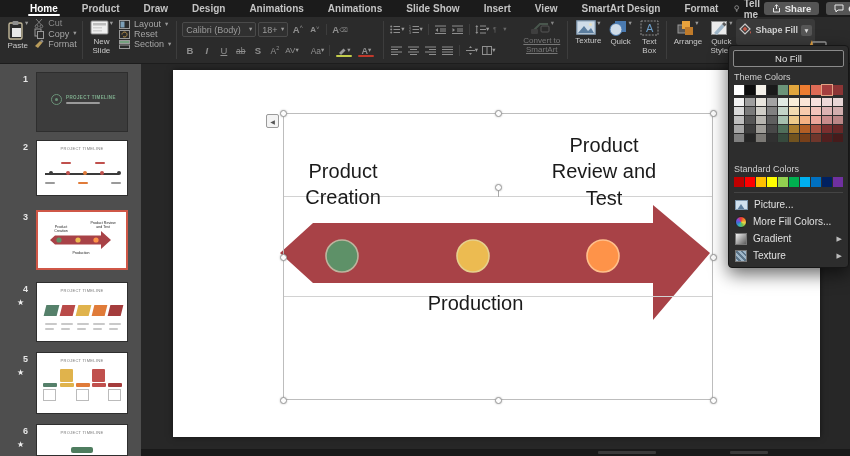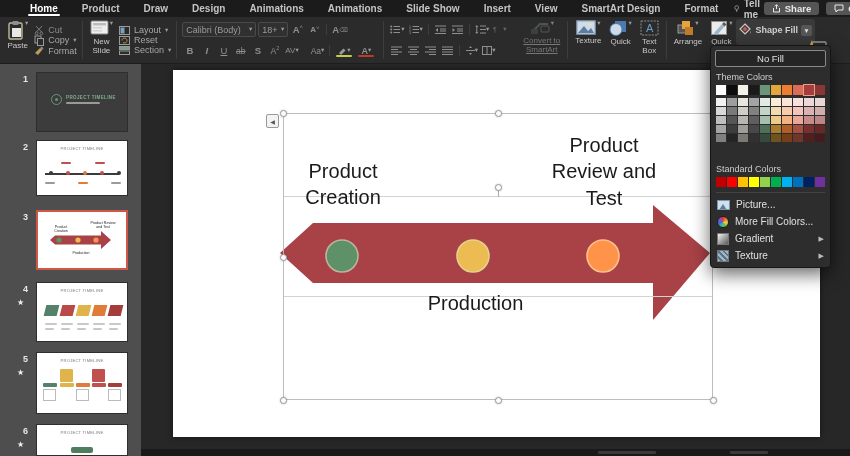--- a/index.html
+++ b/index.html
@@ -21,39 +21,39 @@
   
   .ribbon{position:absolute;left:0;top:17px;width:850px;height:47px;background:#2b2b2b;
           border-bottom:1px solid #1d1d1d;display:flex;align-items:stretch;padding-left:3px;box-sizing:border-box;z-index:20;}
   .sep{width:1px;background:#3d3d3d;margin:4px 3px;}
   .bigbtn{display:flex;flex-direction:column;align-items:center;justify-content:flex-start;
           padding:3px 4px 1px 4px;gap:1px;}
   .bigbtn .lbl{font-size:8px;color:#c9c9c9;text-align:center;line-height:1.15;white-space:pre-line;}
   .bigbtn .lbl.dim{color:#8a8a8a;text-decoration:underline;}
   .iconrow{display:flex;align-items:flex-start;gap:1px;}
   .caret{font-size:6.5px;color:#9a9a9a;line-height:1;}
-  .stack{display:flex;flex-direction:column;justify-content:center;padding:14px 2px;}
+  .stack{display:flex;flex-direction:column;justify-content:flex-end;padding:14px 2px;}
   .srow{display:flex;align-items:center;gap:4px;font-size:9px;color:#a6a6a6;height:12px;white-space:nowrap;}
   .srow .dimtxt{color:#8a8a8a;}
   .fontgrp,.pargrp{display:flex;flex-direction:column;justify-content:space-around;padding:2px 2px;}
   .frow{display:flex;align-items:center;gap:2px;}
   .combo{display:flex;align-items:center;justify-content:space-between;border:1px solid #4a4a4a;
          background:#303030;color:#9a9a9a;font-size:9px;padding:0 3px;height:15px;border-radius:2px;box-sizing:border-box;}
   .tbtn{min-width:13px;height:15px;display:flex;align-items:center;justify-content:center;
         color:#8f8f8f;font-size:9.5px;border-radius:2px;padding:0 1px;position:relative;}
   .tbtn b{font-weight:bold;}
   .colorbar{position:absolute;left:2px;right:2px;bottom:1px;height:2.5px;border-radius:1px;}
   .vsep{width:1px;height:11px;background:#3d3d3d;margin:0 2px;}
   
   .sfill{display:flex;align-items:flex-start;padding:4px 3px;gap:3px;}
   .sfill .sflabel{font-size:9px;color:#cfcfcf;font-weight:bold;margin-top:2px;white-space:nowrap;}
   .sfill .opencaret{margin-top:2px;width:11px;height:11px;background:#565656;border-radius:2px;
         display:flex;align-items:center;justify-content:center;color:#ddd;font-size:6.5px;}
   
-  .fillmenu{position:absolute;left:710px;top:45px;width:121px;background:#2d2d2d;border:1px solid #161616;
+  .fillmenu{position:absolute;left:728px;top:45px;width:121px;background:#2d2d2d;border:1px solid #161616;
             border-radius:4px;box-shadow:0 6px 18px rgba(0,0,0,.6);z-index:40;padding:4px 4px 3px 4px;box-sizing:border-box;}
   .nofill{border:1px solid #8a8a8a;background:#252525;color:#e0e0e0;font-size:9.5px;text-align:center;
           padding:2px 0;border-radius:2px;margin-bottom:5px;}
   .swlabel{color:#cfcfcf;font-size:9px;margin:3px 1px 3px 1px;}
   .swgrid{display:grid;grid-template-columns:repeat(10,1fr);gap:1px;margin:0 1px;}
   .sw{height:10px;}
   .sw.variant{height:8px;}
   .sw.sel{outline:1.5px solid #e2a183;outline-offset:0.5px;}
   .basegap{height:3px;}
   .fm-div{height:1px;background:#444;margin:5px 1px 3px 1px;}

